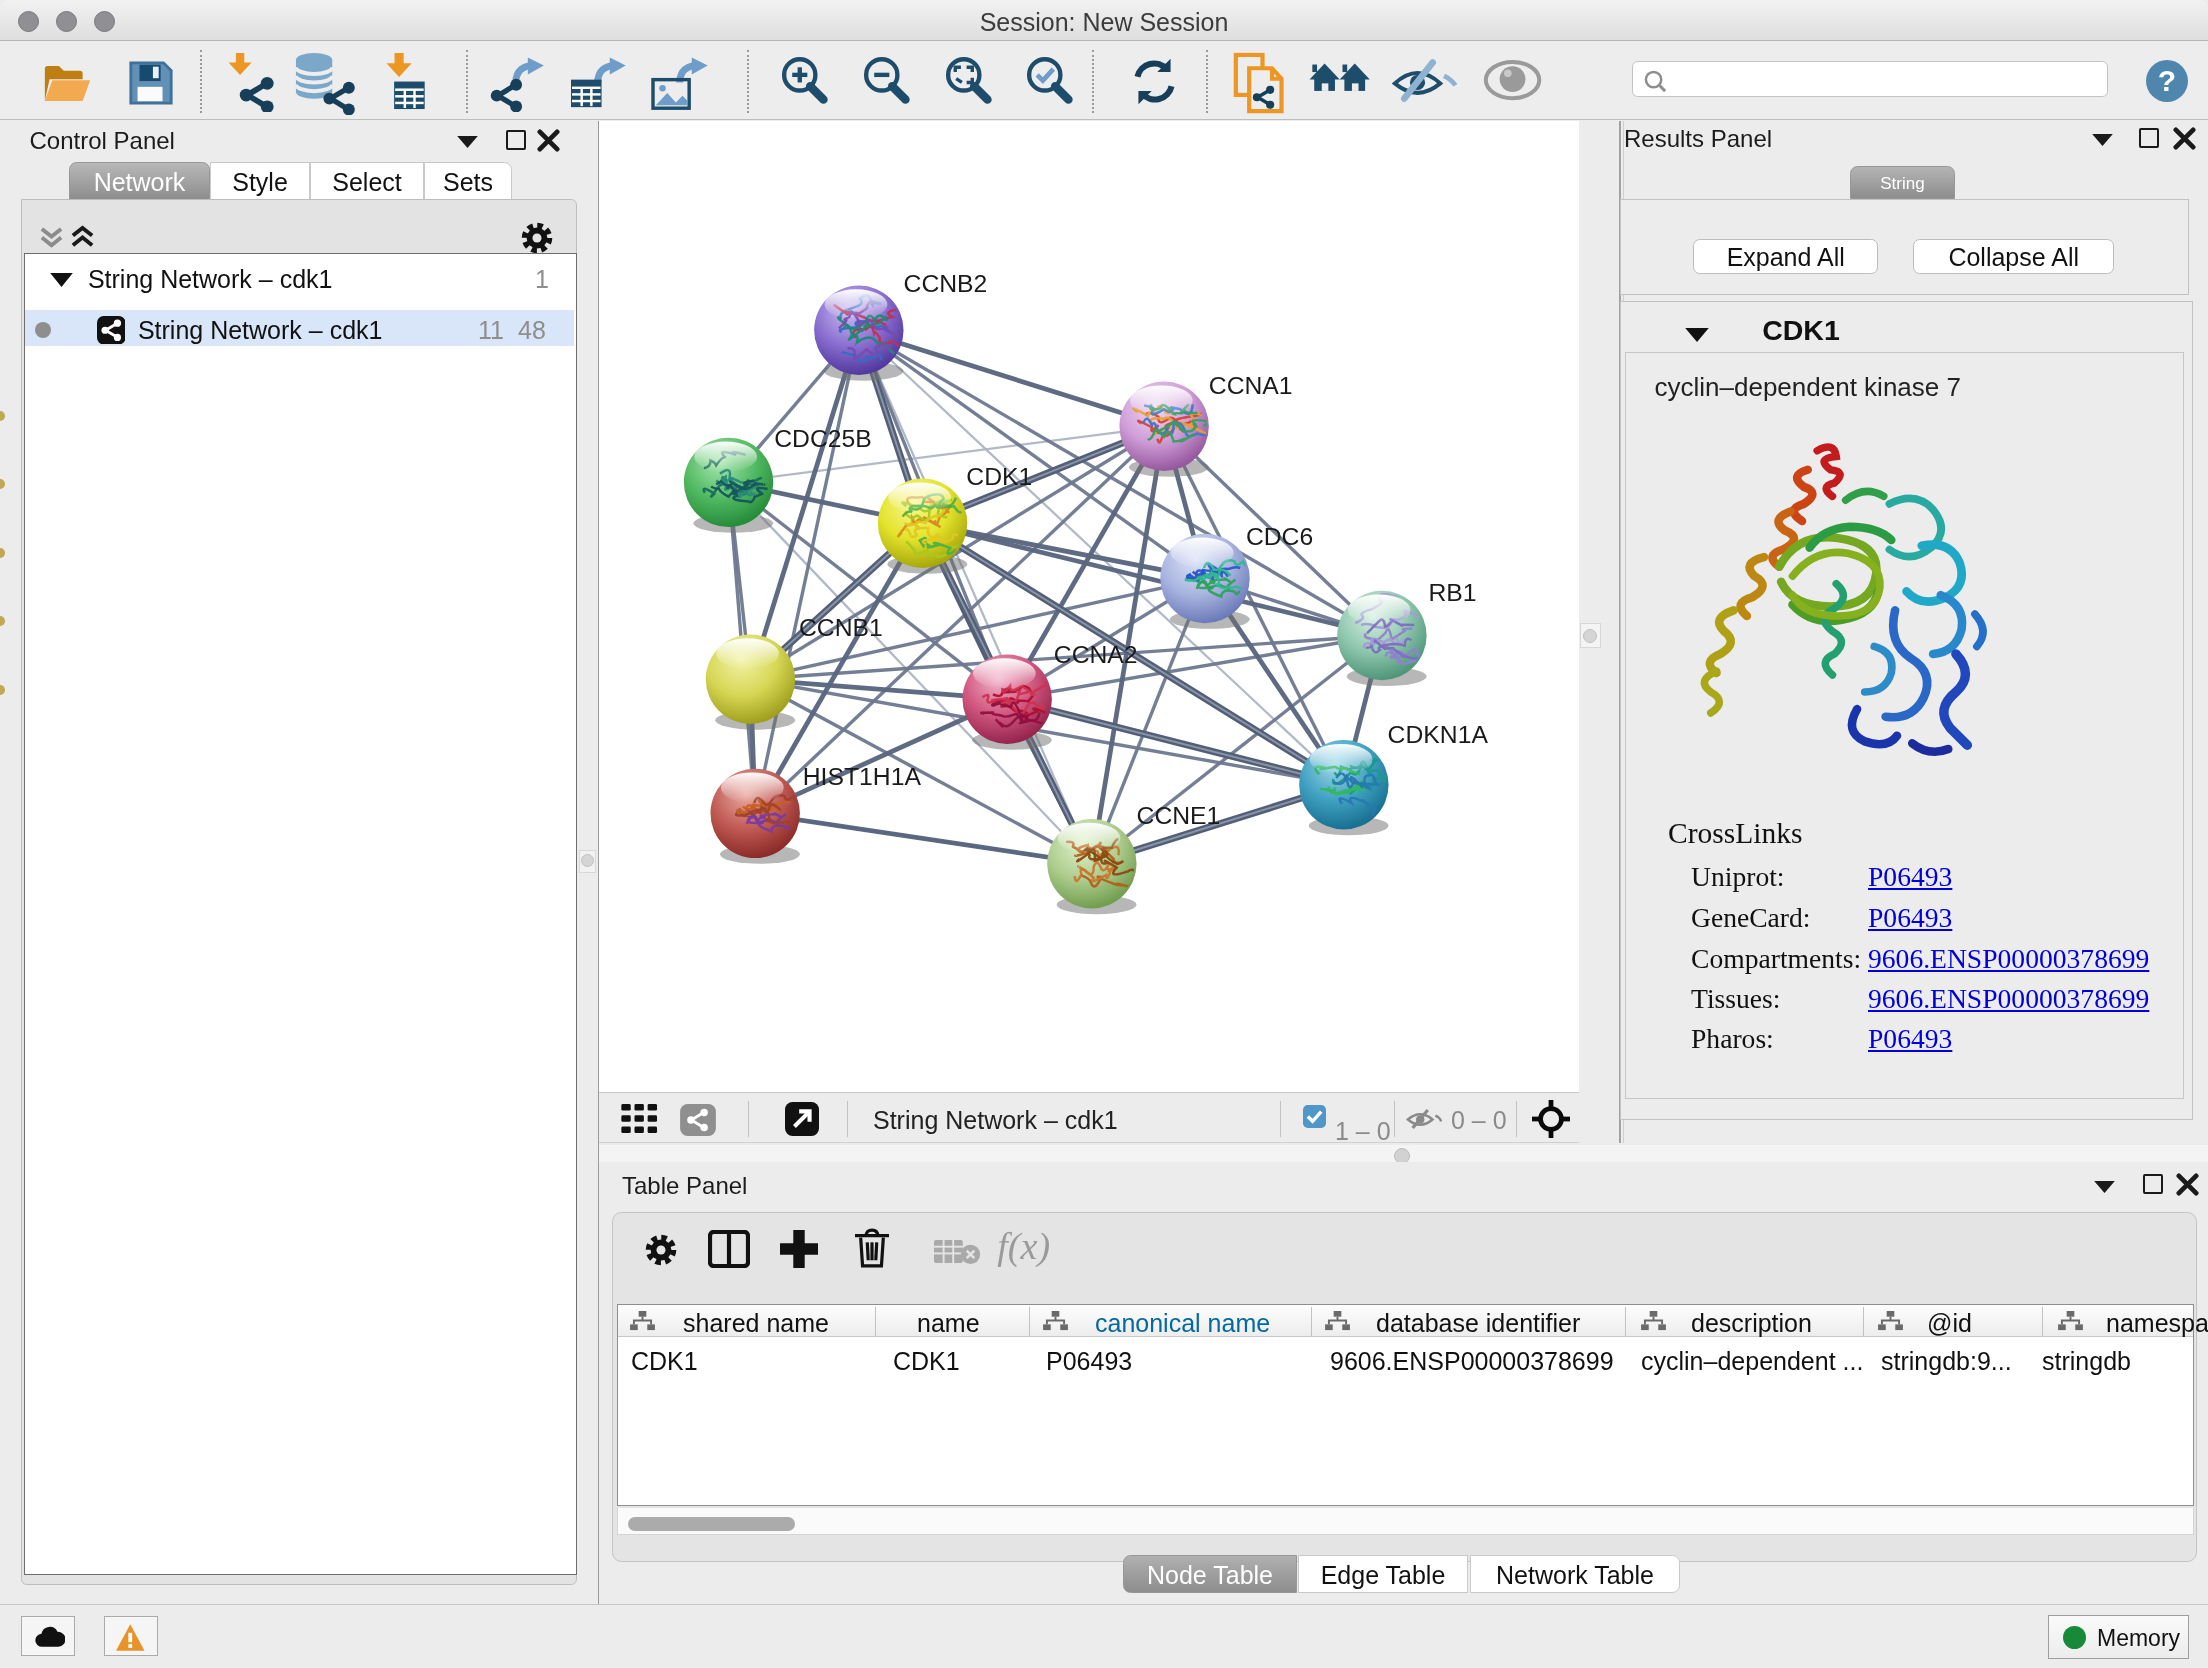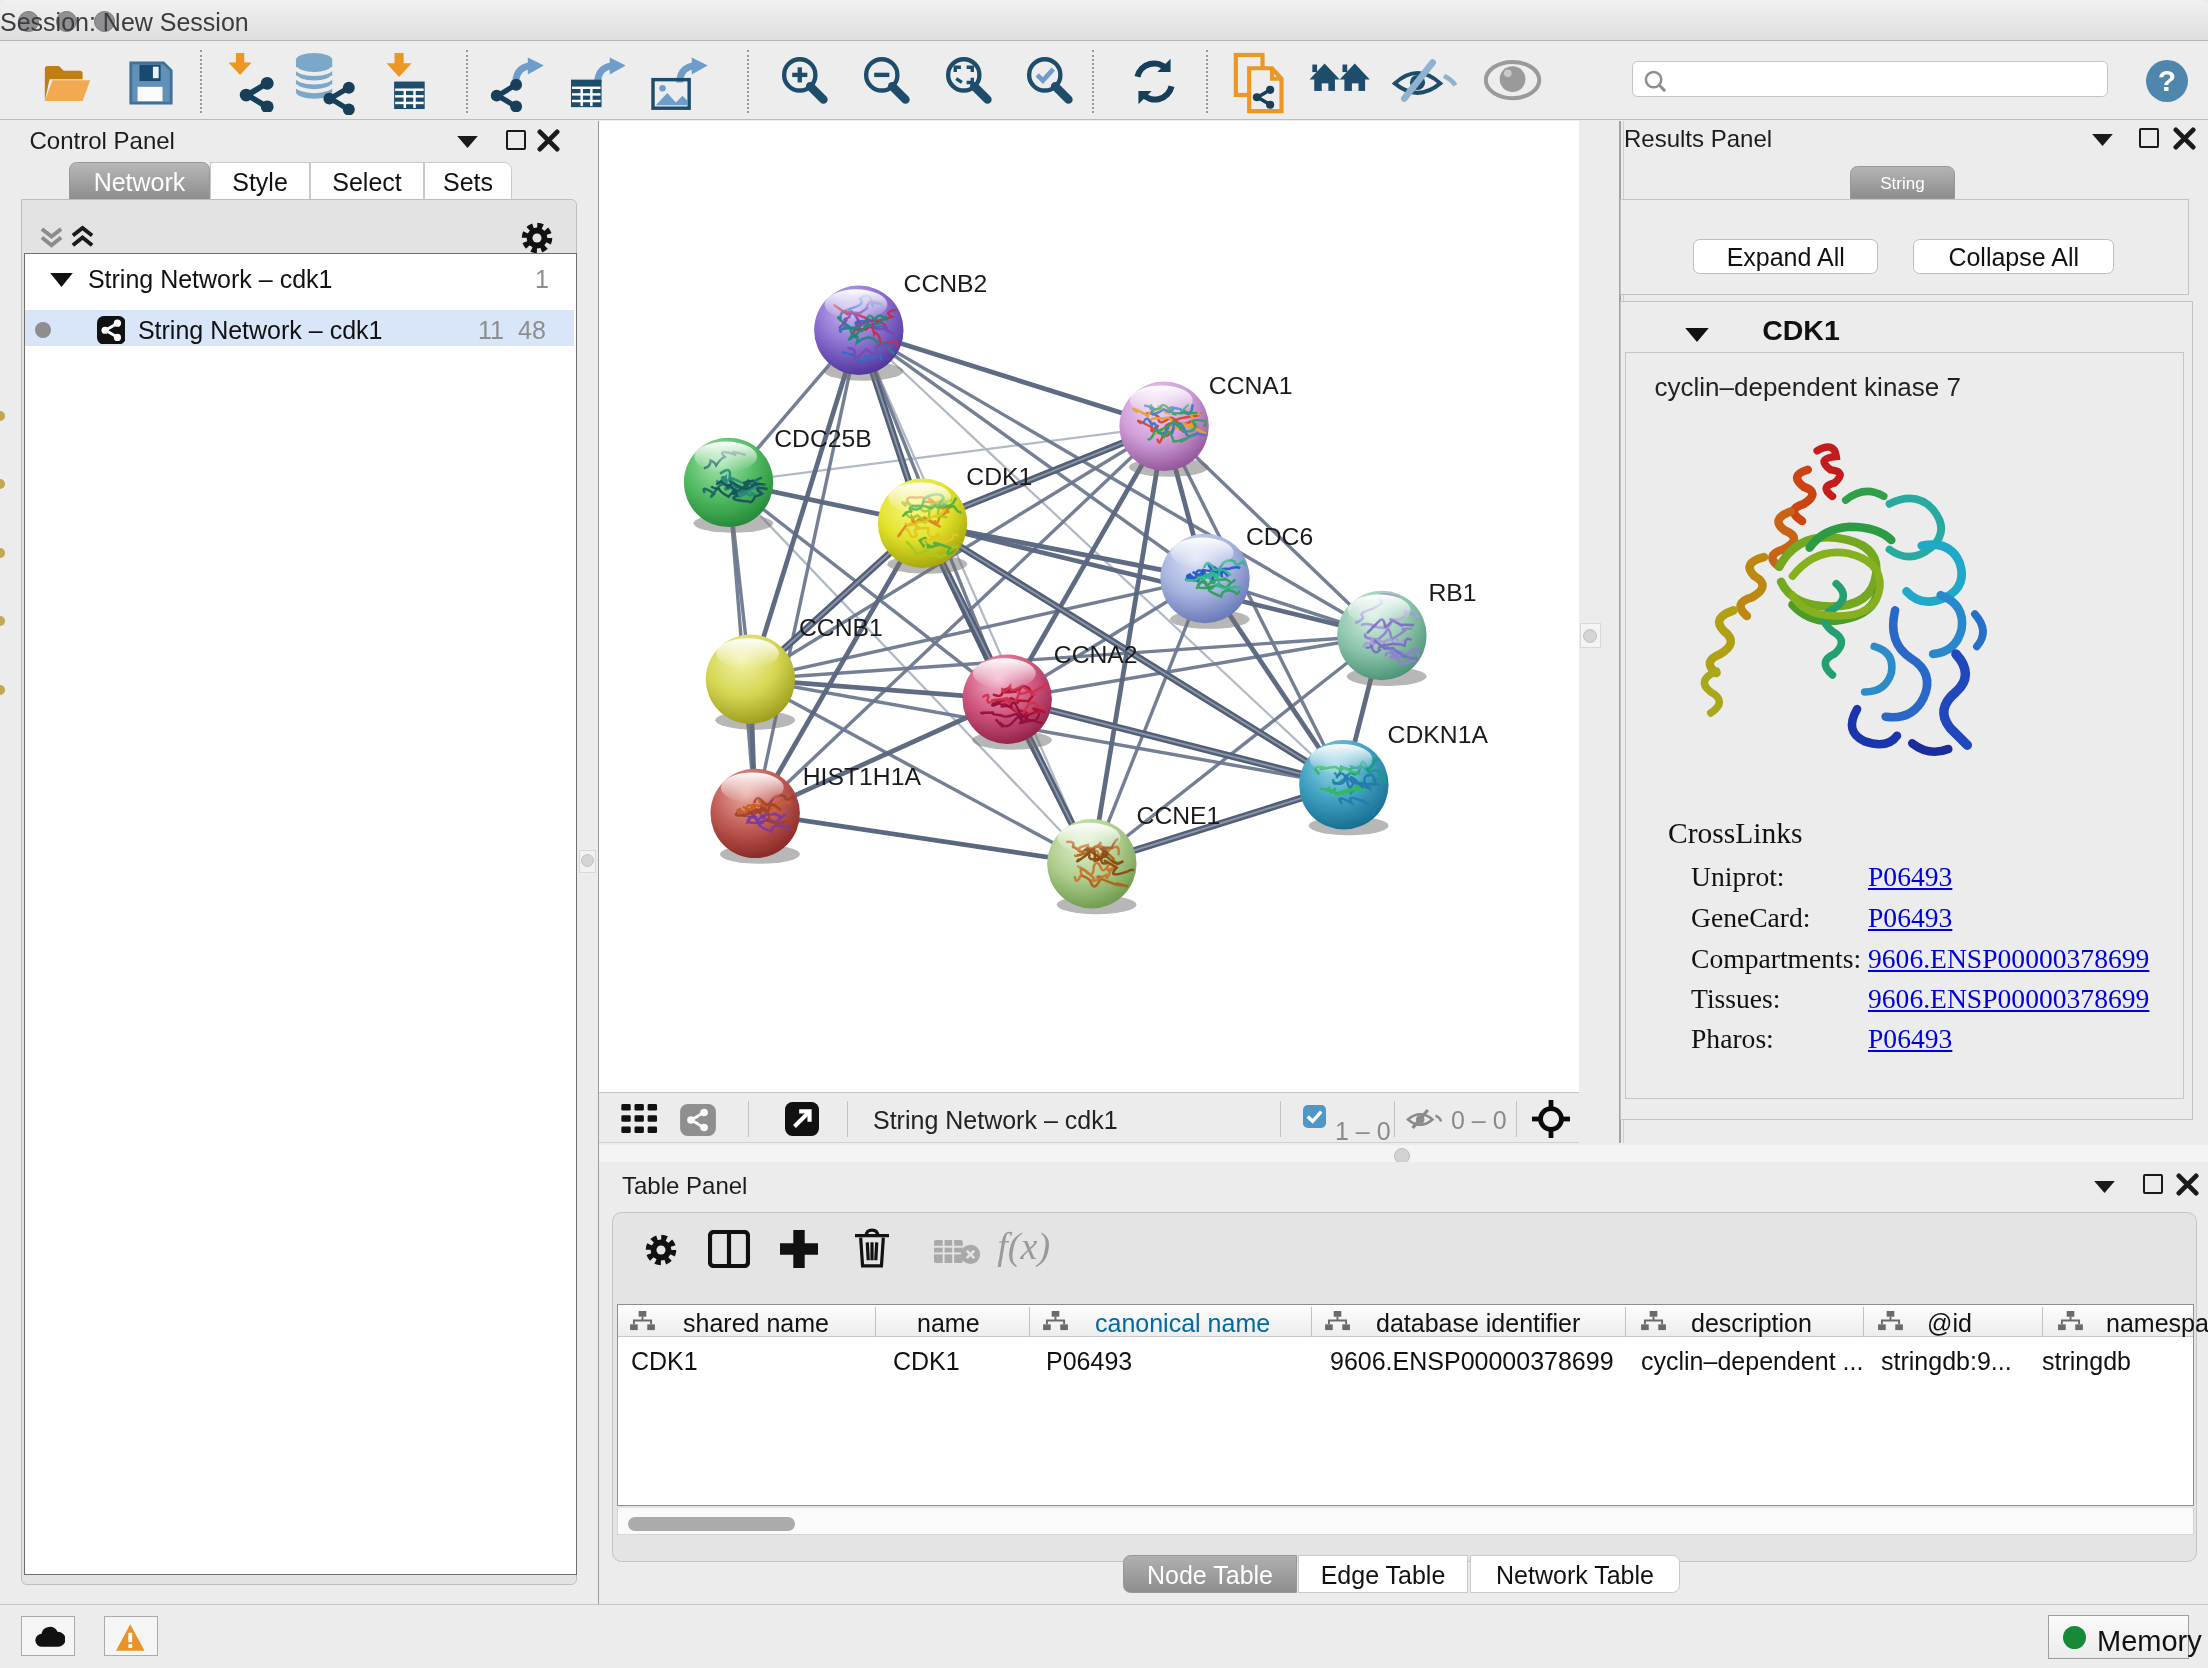--- a/index.html
+++ b/index.html
@@ -6,21 +6,21 @@
 body{font-family:"Liberation Sans",sans-serif;background:#ececec;position:relative}
 .abs{position:absolute}
 svg{display:block}
 </style></head>
 <body>
 
 <div class="abs" style="left:0;top:0;width:2208px;height:41px;background:linear-gradient(#f2f2f2,#dedede);border-bottom:1px solid #b6b6b6;border-radius:9.5px 9.5px 0 0">
   <div class="abs" style="left:18px;top:10.5px;width:21px;height:21px;border-radius:50%;background:#8f8f94;border:1px solid #77777c"></div>
   <div class="abs" style="left:56px;top:10.5px;width:21px;height:21px;border-radius:50%;background:#8f8f94;border:1px solid #77777c"></div>
   <div class="abs" style="left:94px;top:10.5px;width:21px;height:21px;border-radius:50%;background:#8f8f94;border:1px solid #77777c"></div>
-  <div class="abs" style="left:0;top:7.6px;width:2208px;font-size:25px;color:#3c3c3c">Session: New Session</div>
+  <div class="abs" style="left:0;top:7.6px;width:2208px;text-align:center;font-size:25px;color:#3c3c3c">Session: New Session</div>
 </div>
 
 <div class="abs" style="left:0;top:41px;width:2208px;height:79px;background:#ededed;border-bottom:1px solid #bdbdbd">
 <svg class="abs" style="left:42px;top:18px" width="51" height="48" viewBox="0 0 54 50">
 <path d="M3 44 V10 q0-3 3-3 h12 l5 5 h17 q3 0 3 3 v6 H8 Z" fill="#bf7e11"></path>
 <path d="M3 44 L11 22 h40 L43 44 Z" fill="#f2a94f"></path>
 </svg>
 <svg class="abs" style="left:127px;top:18px" width="48" height="48" viewBox="0 0 50 50">
 <path d="M4 4 h34 l8 8 v34 H4 Z" fill="#6291b8"></path>
 <path d="M4 4 h34 l8 8 v34 H4 Z" fill="none" stroke="#41719a" stroke-width="3"></path>
@@ -916,16 +916,16 @@
   </div>
   <div class="abs" style="left:104px;top:11.4px;width:54px;height:40px;background:#f5f5f5;border:1.9px solid #ababab">
     <svg class="abs" style="left:11.4px;top:6.7px" width="28.5" height="27" viewBox="0 0 30 28">
         <path d="M15 0 L30 28 H0 Z" fill="#e8922a"></path>
         <rect x="13" y="9" width="4" height="10" fill="#fff"></rect>
         <rect x="13" y="21" width="4" height="4" fill="#fff"></rect>
       </svg>
   </div>
   <div class="abs" style="left:2048px;top:9.5px;width:141px;height:44px;background:linear-gradient(#fafafa,#ececec);border:1.9px solid #9e9e9e">
     <div class="abs" style="left:14.3px;top:10.5px;width:23px;height:23px;border-radius:50%;background:#168a38"></div>
-    <div class="abs" style="left:48px;top:9.5px;font-size:29px;color:#111">Memory</div>
+    <div class="abs" style="left:48px;top:9.5px;font-size:23px;color:#111">Memory</div>
   </div>
 </div>
 
 
 </body></html>

